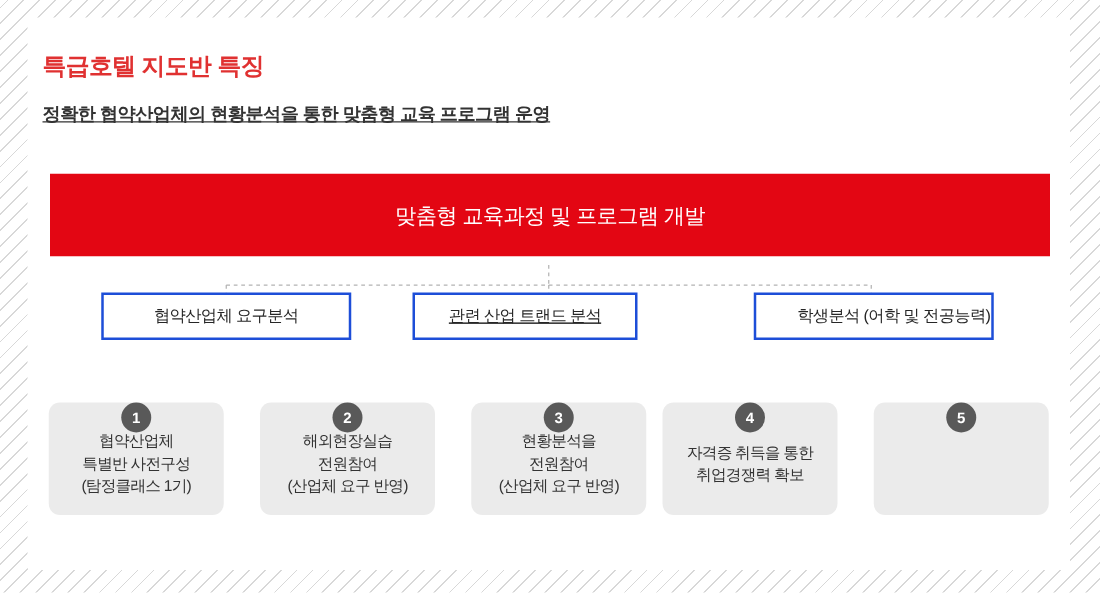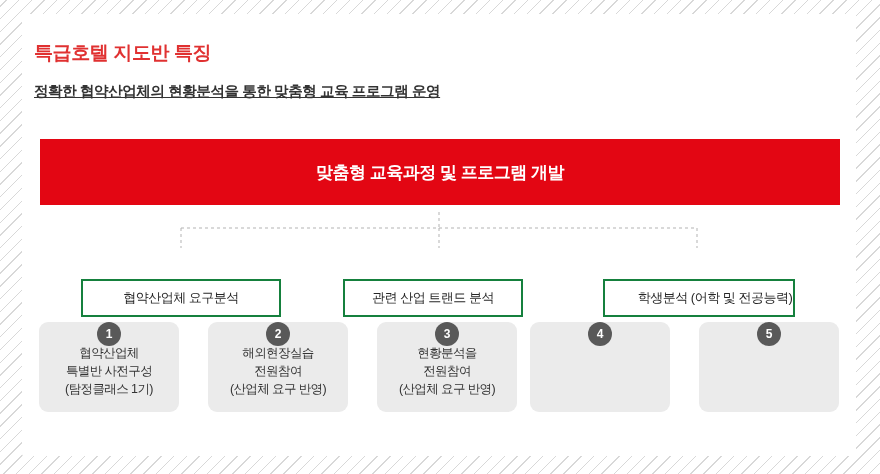--- a/index.html
+++ b/index.html
@@ -74,21 +74,21 @@
     width: 800px;
     height: 66px;
     background: #e30613;
     display: flex;
     align-items: center;
     justify-content: center;
   }
   .banner-text {
     color: #ffffff;
     font-size: 17px;
-    font-weight: bold;
+    font-weight: normal;
     letter-spacing: -0.5px;
     white-space: nowrap;
   }
 
   
   .connector {
     position: absolute;
     left: 0;
     top: 185px;
     width: 834px;
@@ -100,37 +100,36 @@
   .analysis-row {
     position: absolute;
     left: 0;
     top: 220px;
     width: 834px;
     height: 40px;
   }
   .analysis-box {
     position: absolute;
     height: 38px;
-    border: 2px solid #15803d;
+    border: 2px solid #1d4ed8;
     background: #ffffff;
     display: flex;
     align-items: center;
     justify-content: center;
     box-sizing: border-box;
-    margin-top: 45px;
   }
   .analysis-box span {
     font-size: 13px;
     color: #262626;
     font-weight: normal;
     letter-spacing: -0.5px;
     white-space: nowrap;
   }
   .analysis-box.b0 { left: 59px;  width: 200px; }
-  .analysis-box.b1 { left: 321px; width: 180px; }
+  .analysis-box.b1 { left: 308px; width: 180px; text-decoration: underline; }
   .analysis-box.b2 { left: 581px; width: 192px; padding-left: 32px; }
 
   
   .cards-row {
     position: absolute;
     left: 0;
     top: 296px;
     width: 834px;
     height: 110px;
   }
@@ -251,20 +250,24 @@
         <div class="badge">3</div>
         <div class="card-lines">
           <div class="line">현황분석을</div>
           <div class="line">전원참여</div>
           <div class="line">(산업체 요구 반영)</div>
         </div>
       </div>
 
       <div class="card c3">
         <div class="badge">4</div>
+        <div class="card-lines">
+          <div class="line">자격증 취득을 통한</div>
+          <div class="line">취업경쟁력 확보</div>
+        </div>
       </div>
 
       <div class="card c4">
         <div class="badge">5</div>
       </div>
 
     </div>
 
   </div>
 </div>

